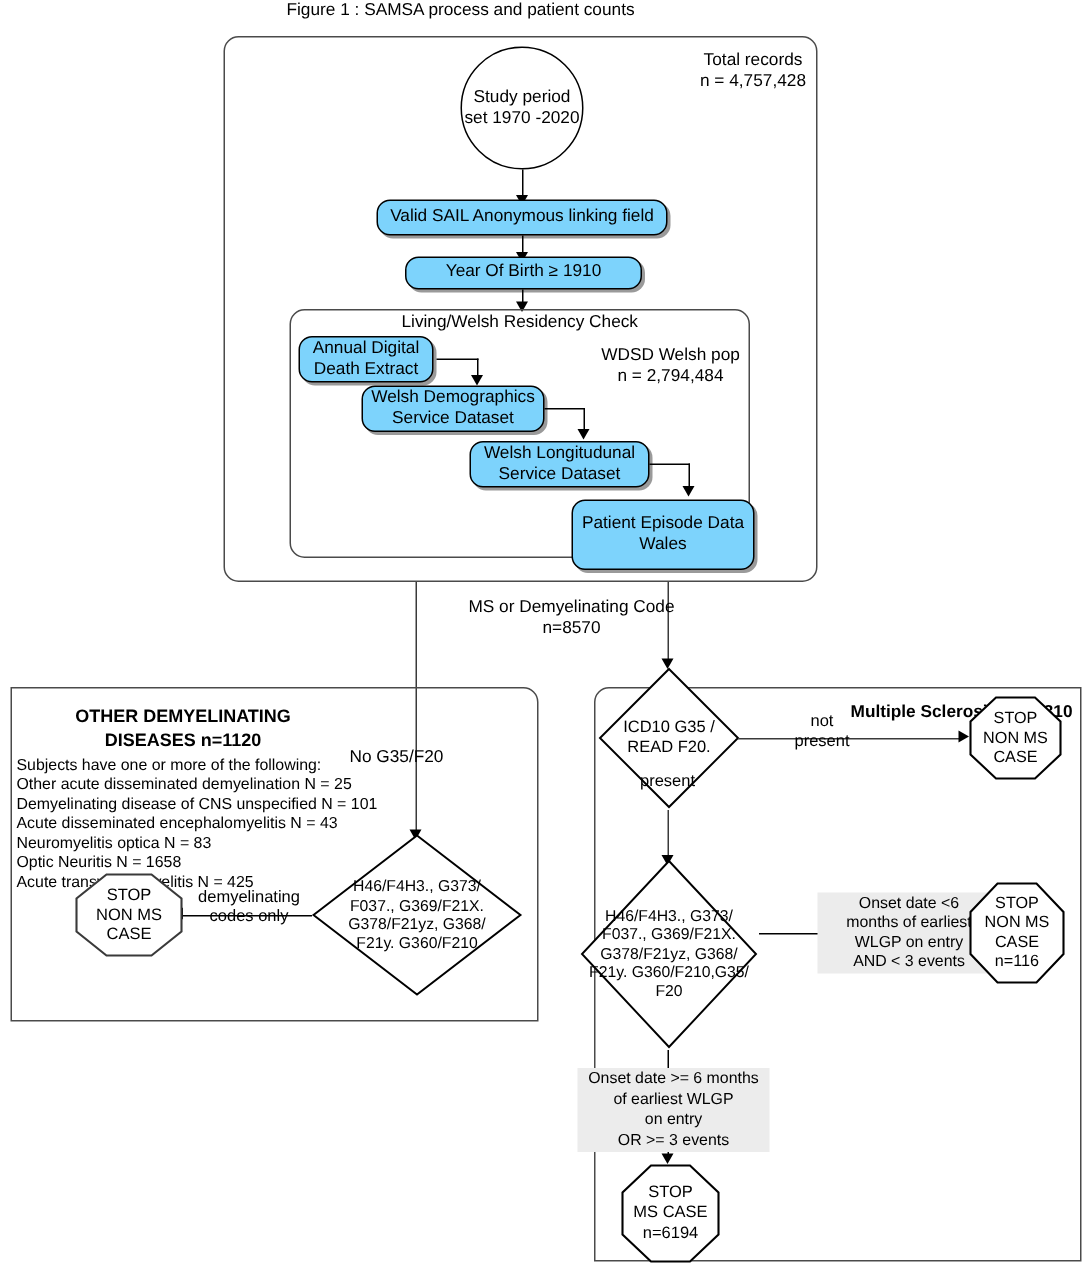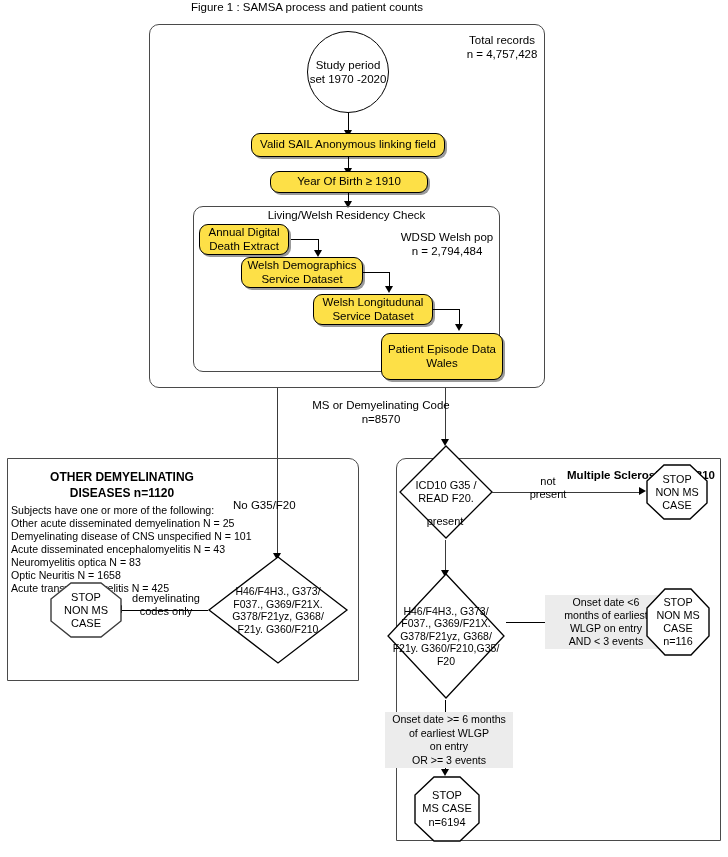--- a/index.html
+++ b/index.html
@@ -10,21 +10,21 @@
   }
   .abs{position:absolute;}
   .fig-title{left:152px;top:0px;font-size:11.5px;line-height:14px;white-space:nowrap;margin-left:39px;}
 
   
   .panel{border:1.4px solid #4a4a4a;border-radius:10px;box-sizing:border-box;background:transparent;}
   .panel-sq{border:1.4px solid #4a4a4a;box-sizing:border-box;background:transparent;}
 
   
   .rbox{
-    border:1.5px solid #000;border-radius:9px;box-sizing:border-box;background:#fde047;
+    border:1.5px solid #000;border-radius:9px;box-sizing:border-box;background:#7dd3fc;
     display:flex;align-items:center;justify-content:center;text-align:center;
     font-size:11.5px;line-height:13.5px;
   }
   .rbox.shadow{box-shadow:2px 2px 0 0 #9a9a9a;}
 
   
   .circle{
     border:1.5px solid #000;border-radius:50%;box-sizing:border-box;background:#fff;
     display:flex;align-items:center;justify-content:center;text-align:center;
     font-size:11.5px;line-height:14px;

